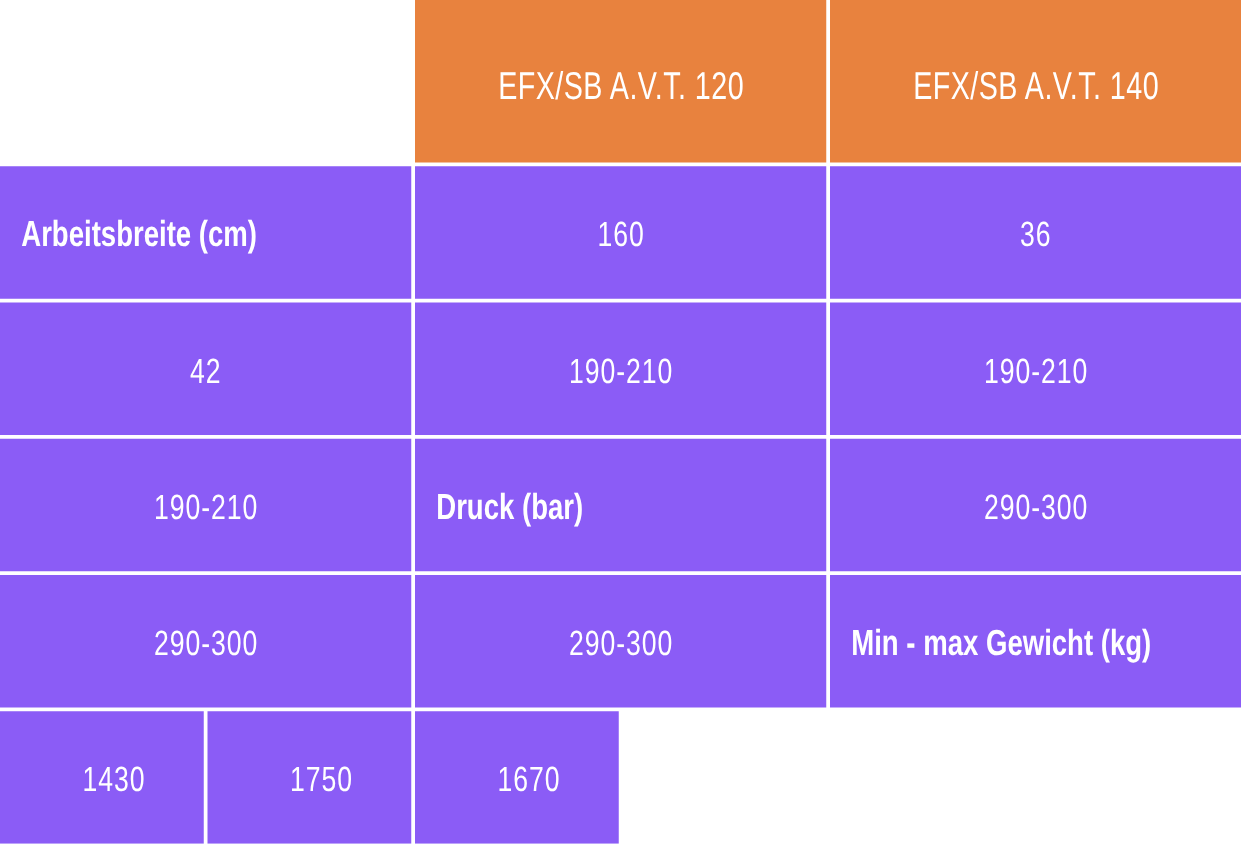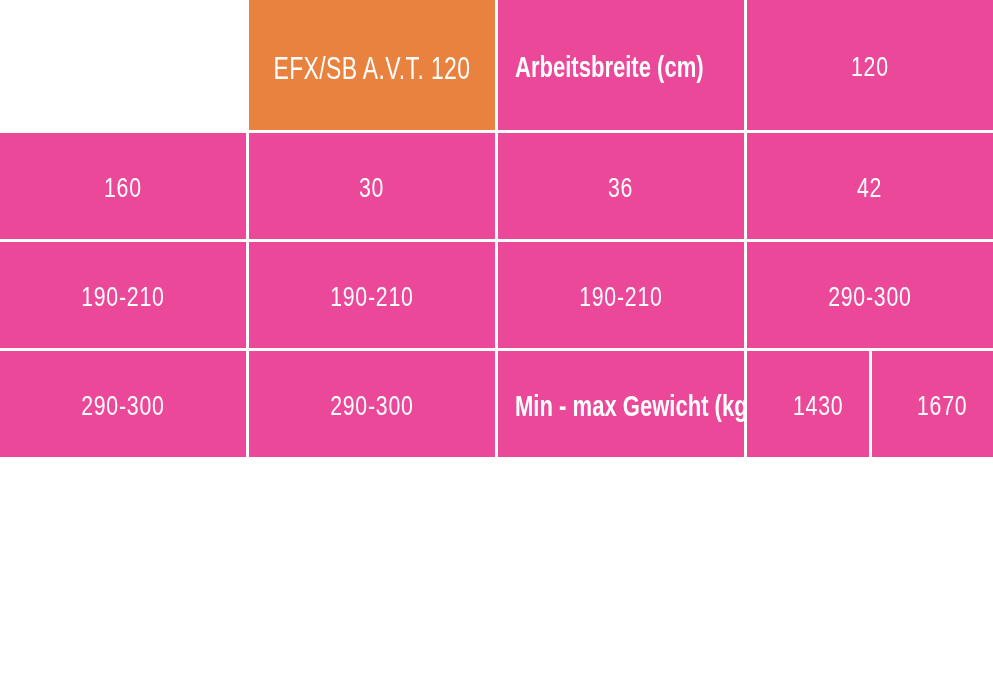--- a/index.html
+++ b/index.html
@@ -3,21 +3,21 @@
 <meta charset="utf-8">
 <style>
   * { margin: 0; padding: 0; box-sizing: border-box; }
   html, body { background: #ffffff; }
   body { font-family: "Liberation Sans", sans-serif; }
 
   .spec-table {
     width: 993px;
     height: 675px;
     display: grid;
-    grid-template-columns: repeat(8, 1fr);
+    grid-template-columns: repeat(6, 1fr);
     grid-template-rows: 130px repeat(5, 1fr);
     gap: 3px;
     background: #ffffff;
   }
 
   .cell {
     display: flex;
     align-items: center;
     justify-content: center;
     overflow: hidden;
@@ -33,21 +33,21 @@
   .head .txt {
     color: #ffffff;
     font-size: 31px;
     font-weight: 400;
     letter-spacing: 0.5px;
     white-space: nowrap;
     transform: scaleX(0.74);
     transform-origin: center;
   }
 
-  .black { background: #ec4899; }
+  .black { background: #8b5cf6; }
 
   .label {
     grid-column: span 2;
     justify-content: flex-start;
     padding-left: 17px;
     padding-top: 4px;
   }
   .label .txt {
     color: #ffffff;
     font-size: 29px;
@@ -71,64 +71,67 @@
 </style>
 </head>
 <body>
 
 <div class="spec-table">
 
   <div class="cell corner"></div>
   <div class="cell head">
     <span class="txt">EFX/SB A.V.T. 120</span>
   </div>
+  <div class="cell head">
+    <span class="txt">EFX/SB A.V.T. 140</span>
+  </div>
 
   <div class="cell black label">
     <span class="txt">Arbeitsbreite (cm)</span>
   </div>
   <div class="cell black value">
-    <span class="txt">120</span>
-  </div>
-  <div class="cell black value">
     <span class="txt">160</span>
   </div>
 
-  <div class="cell black value">
-    <span class="txt">30</span>
-  </div>
   <div class="cell black value">
     <span class="txt">36</span>
   </div>
   <div class="cell black value">
     <span class="txt">42</span>
   </div>
 
   <div class="cell black value">
     <span class="txt">190-210</span>
   </div>
   <div class="cell black value">
     <span class="txt">190-210</span>
   </div>
   <div class="cell black value">
     <span class="txt">190-210</span>
   </div>
 
+  <div class="cell black label">
+    <span class="txt">Druck (bar)</span>
+  </div>
   <div class="cell black value">
     <span class="txt">290-300</span>
   </div>
   <div class="cell black value">
     <span class="txt">290-300</span>
   </div>
   <div class="cell black value">
     <span class="txt">290-300</span>
   </div>
 
   <div class="cell black label">
     <span class="txt">Min - max Gewicht (kg)</span>
   </div>
   <div class="cell black value-half">
     <span class="txt">1430</span>
   </div>
   <div class="cell black value-half">
+    <span class="txt">1750</span>
+  </div>
+  <div class="cell black value-half">
     <span class="txt">1670</span>
   </div>
 
 </div>
 
 </body></html>

